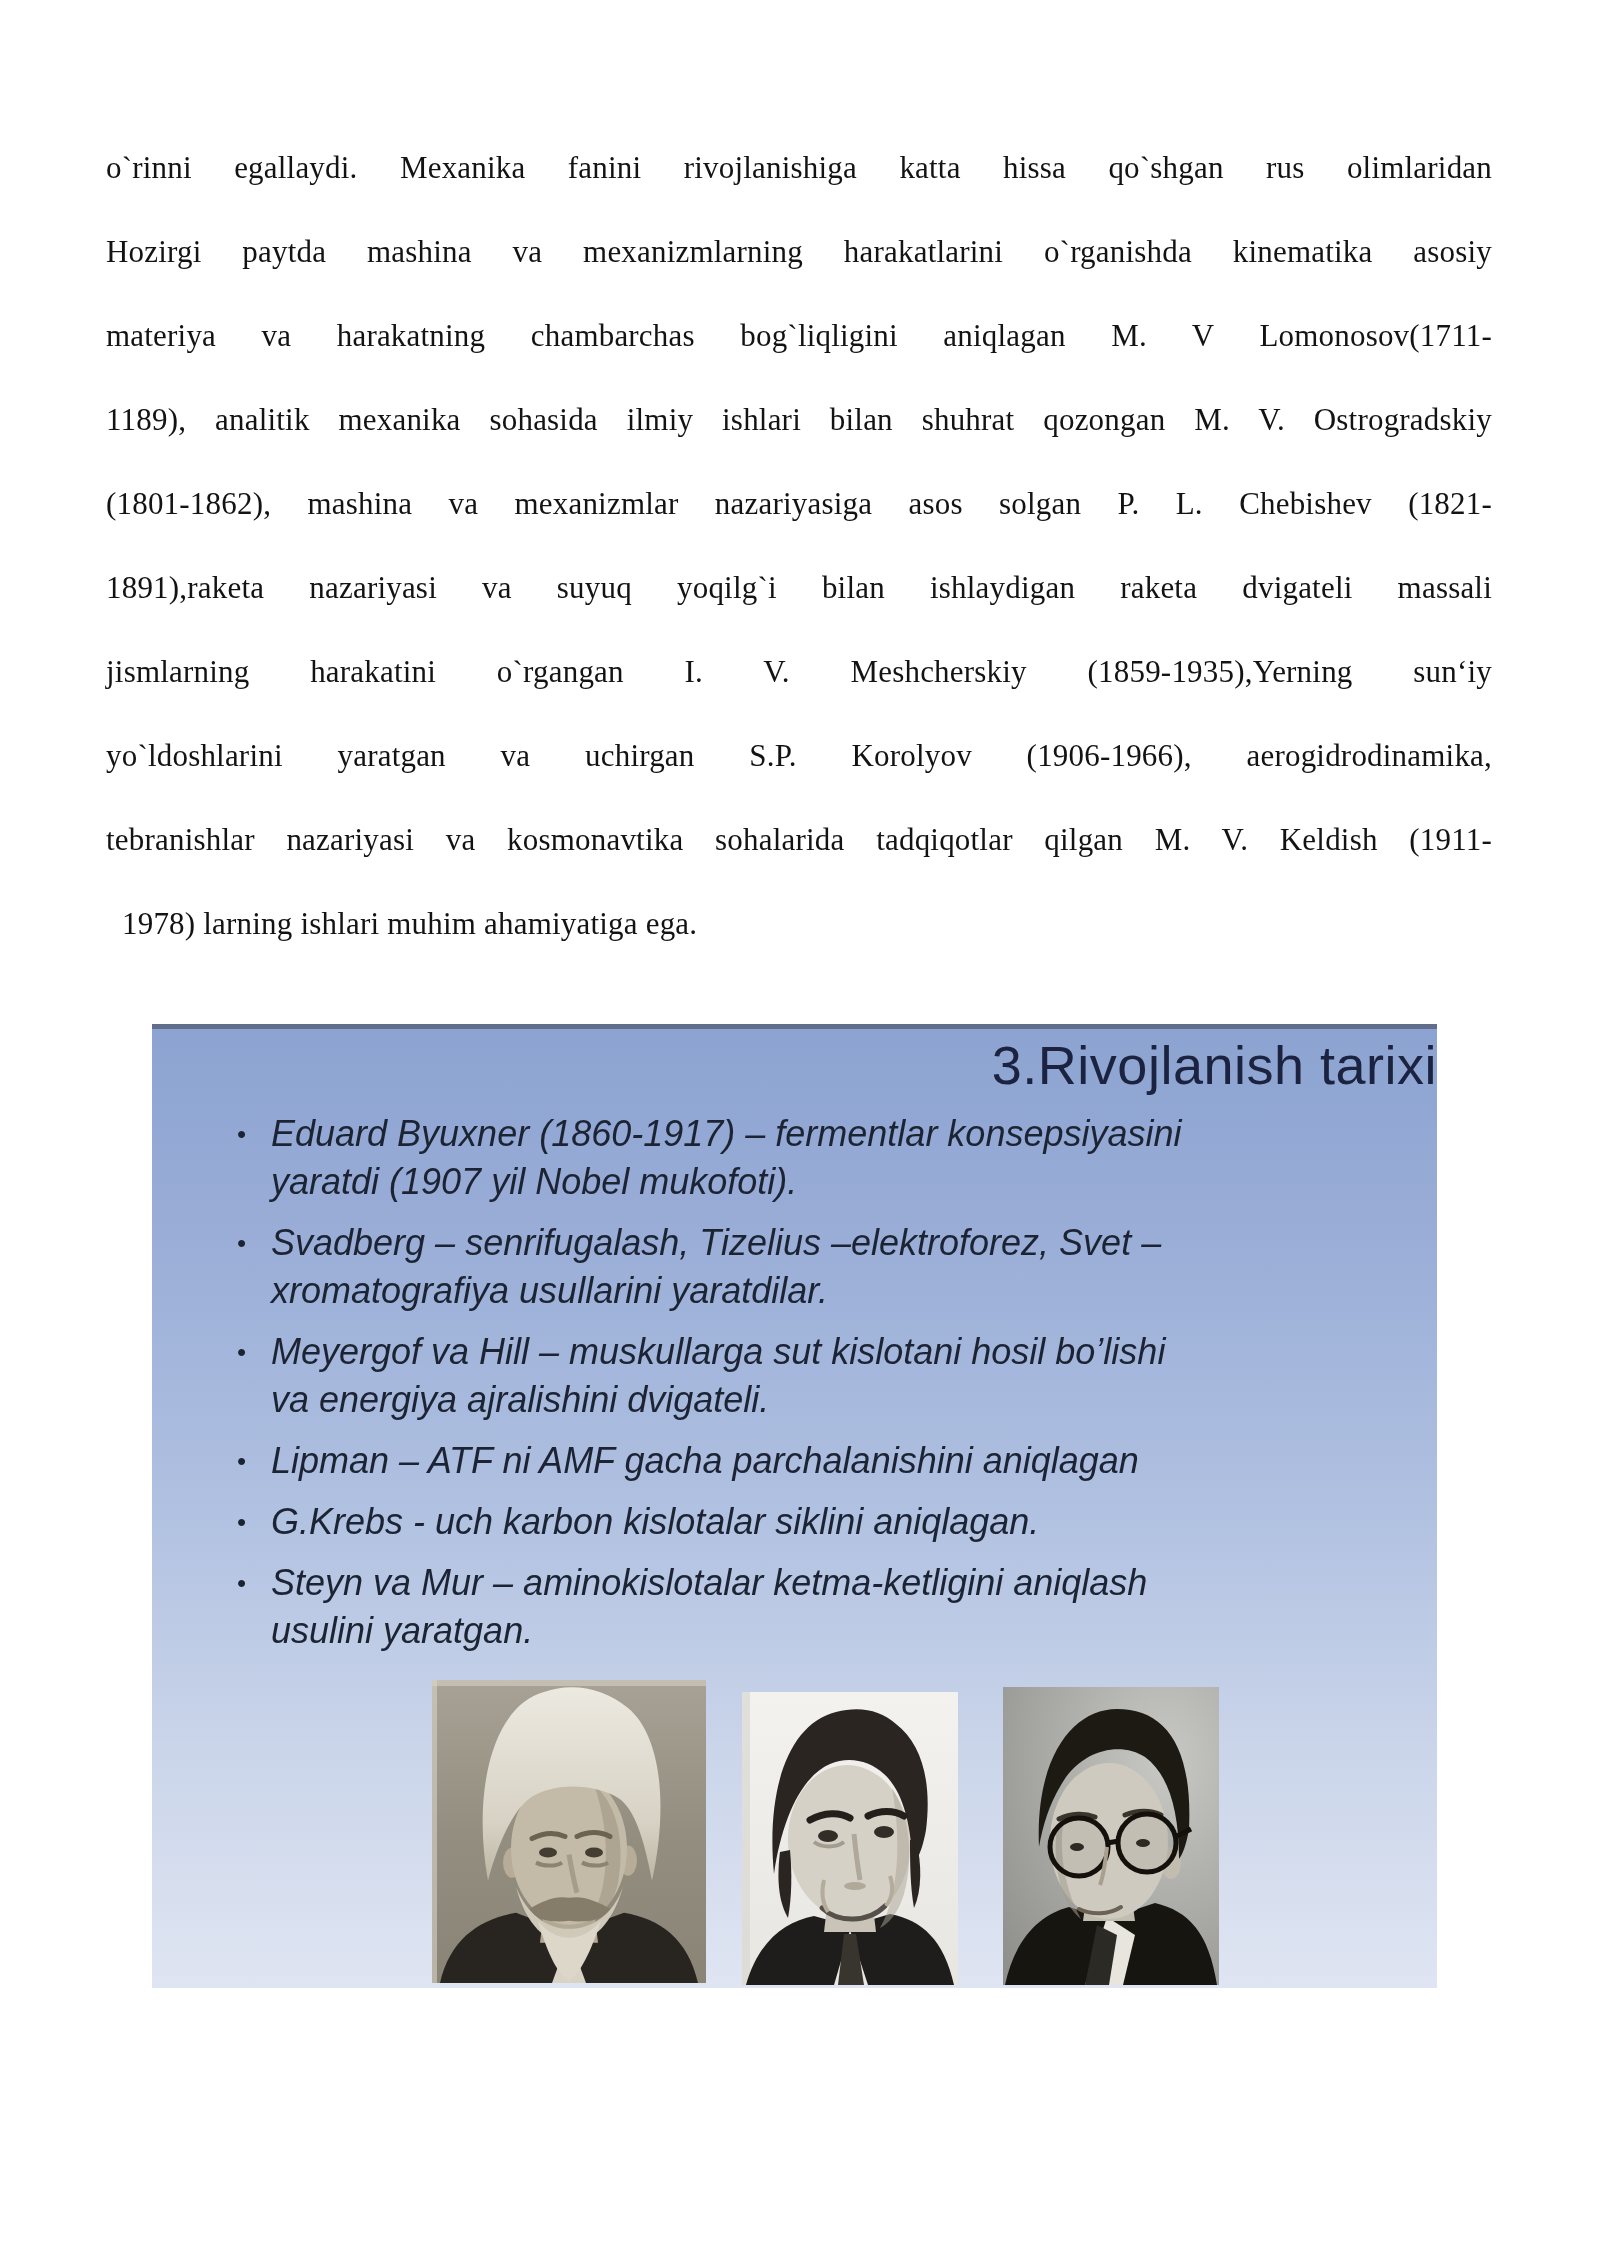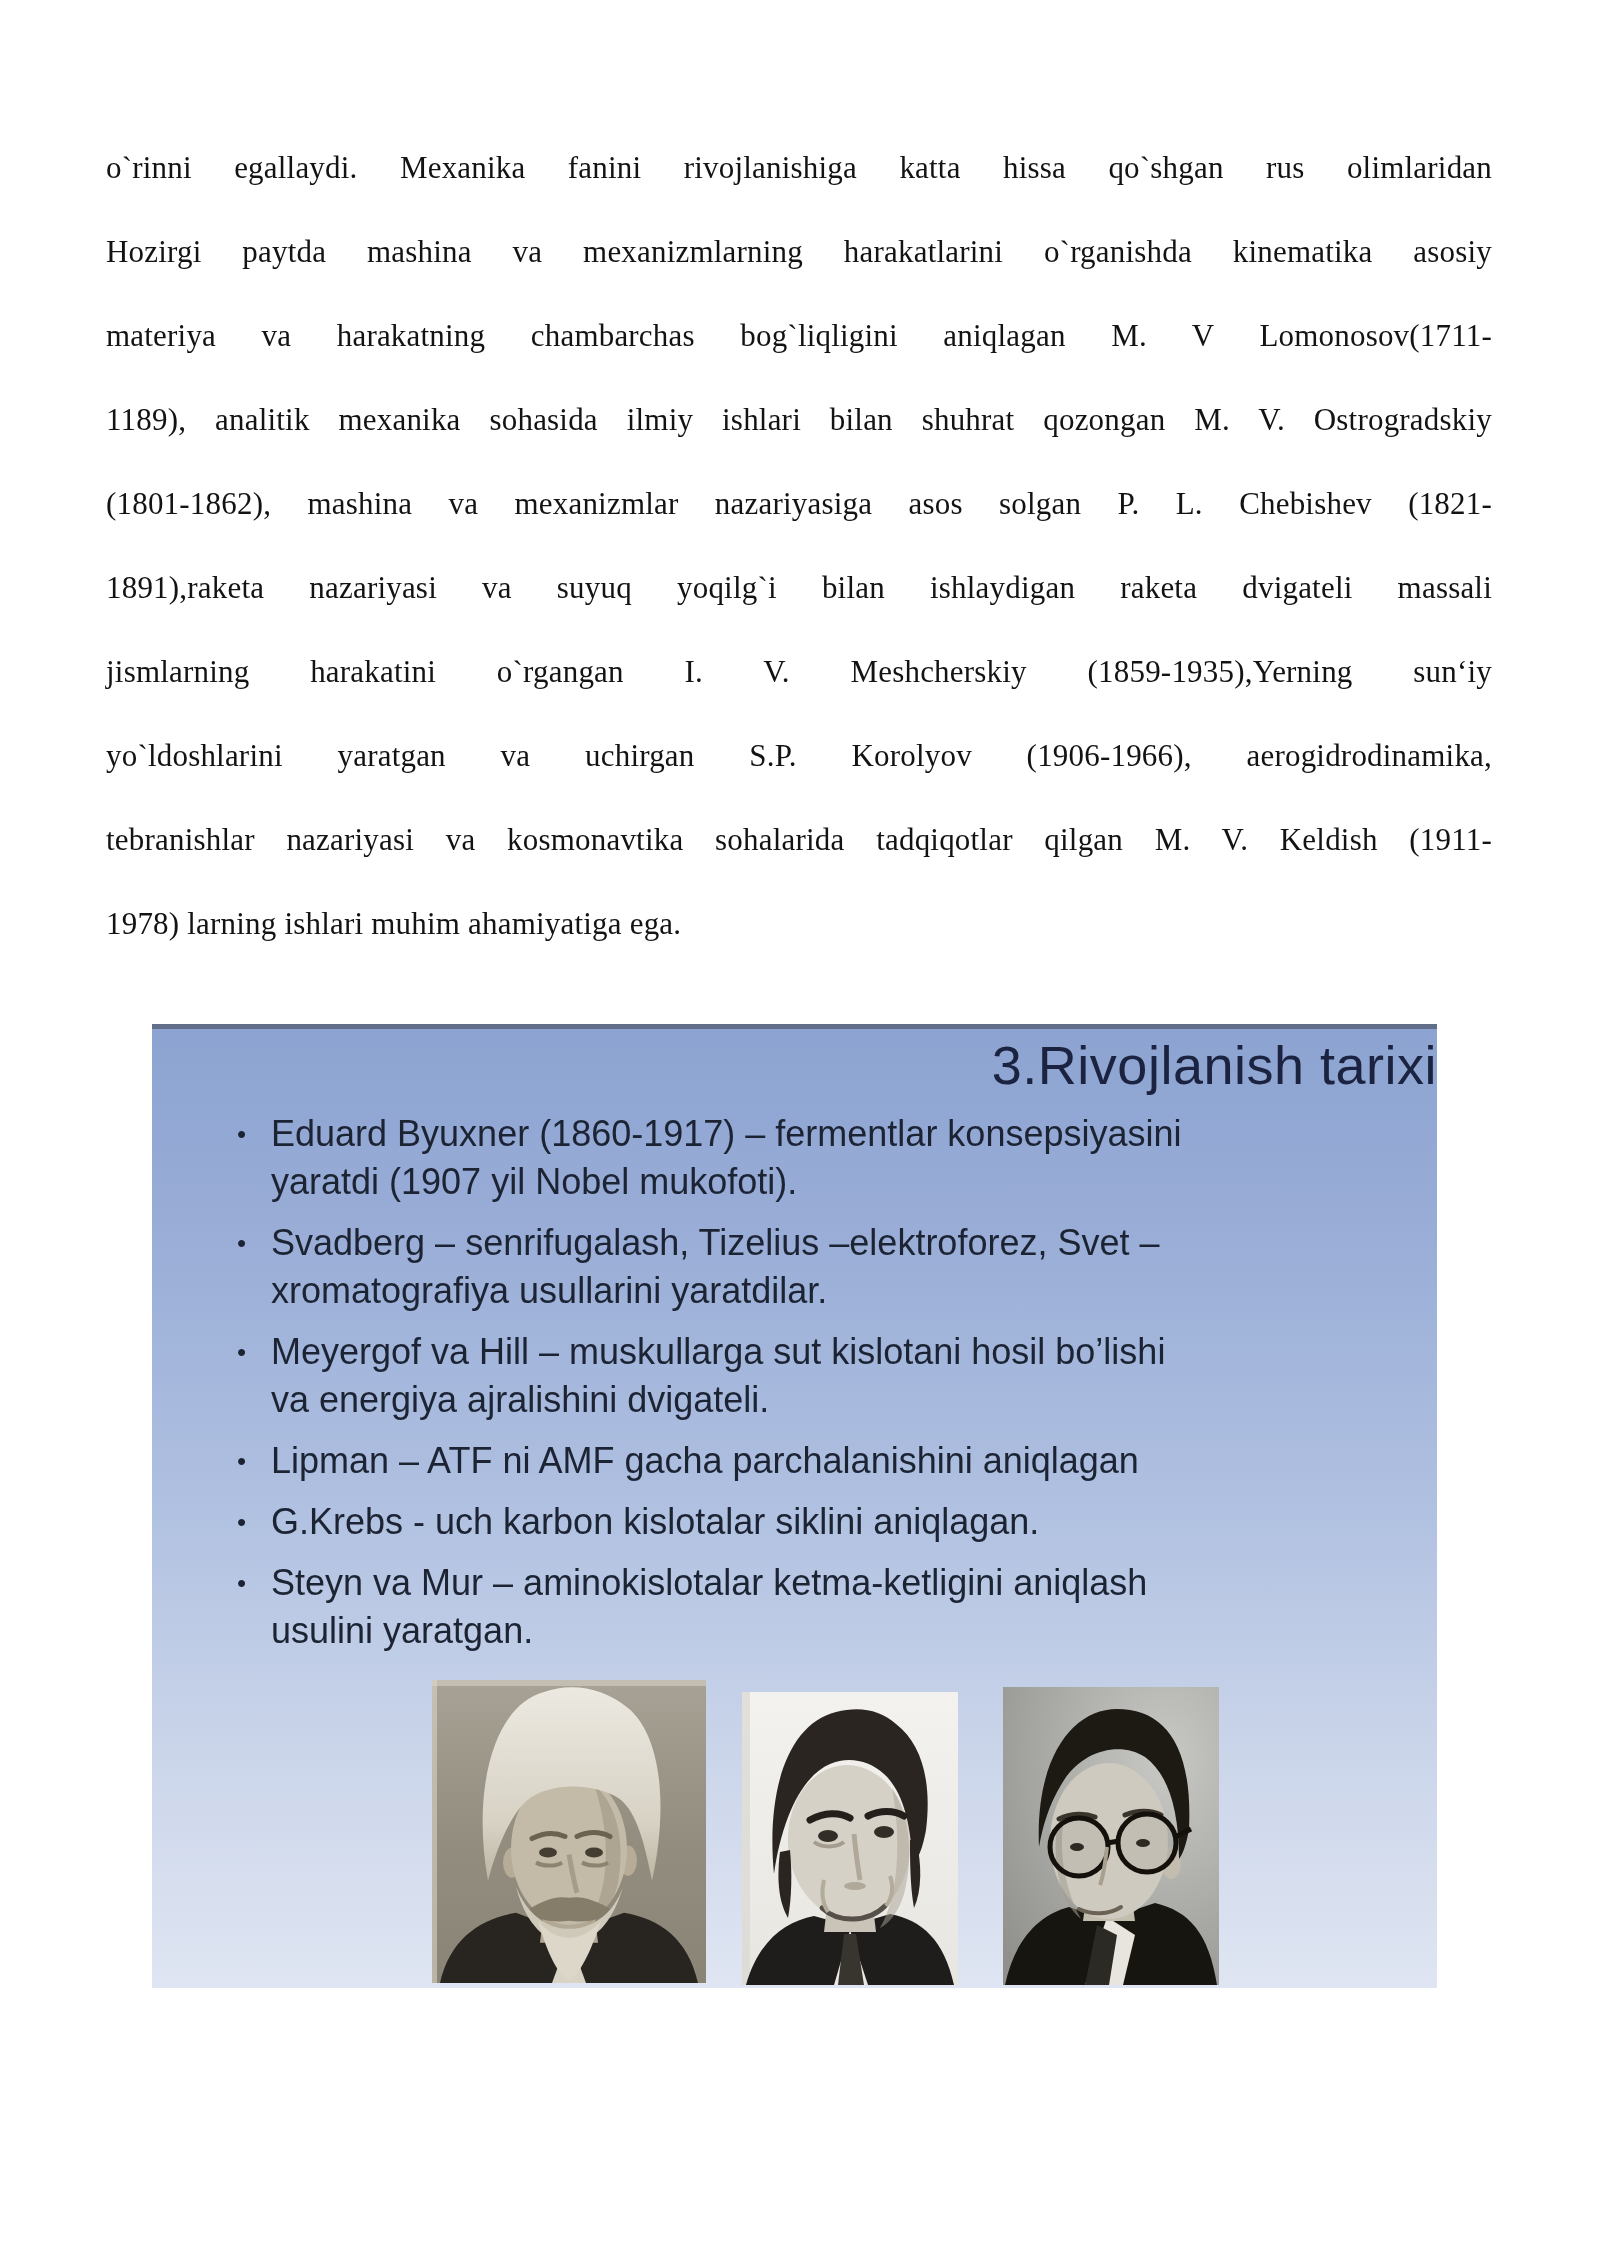--- a/index.html
+++ b/index.html
@@ -16,21 +16,21 @@
   .paragraph {
     position:absolute; left:106px; top:126px; width:1386px;
     font-size:31px; color:#131313; letter-spacing:0.2px;
   }
   .pline {
     line-height:84px; height:84px;
     text-align:justify; text-align-last:justify;
     white-space:nowrap; 
   }
   .pline { white-space:normal; }
-  .pline.last { text-align:left; text-align-last:left; }
+  .pline.last { text-align:left; text-align-last:left;margin-left:16px; }
 
   
   .slide {
     position:absolute; left:152px; top:1024px; width:1285px; height:964px;
     background:linear-gradient(180deg,#8ca3d1 0%, #98acd6 20%, #aebfe0 48%, #cdd7eb 78%, #dfe5f2 100%);
   }
   .slide-top-edge {
     position:absolute; top:0; left:0; width:100%; height:5px;
     background:#59647c; opacity:0.85;
   }
@@ -45,21 +45,21 @@
     position:absolute; top:86px; left:85px; width:1145px;
     font-family:"Liberation Sans", sans-serif;
     font-size:36px; color:#1c2434;
   }
   .bullet { display:flex; margin-bottom:13px; }
   .bullet .marker {
     flex:0 0 34px; width:34px;
     font-size:26px; line-height:48px; color:#1c2434;
   }
   .bullet .blines { flex:1; }
-  .bullet .bline { line-height:48px; }
+  .bullet .bline { line-height:48px;font-style:italic; }
 
   
   .photo { position:absolute; overflow:hidden; }
   .photo svg { display:block; width:100%; height:100%; }
   .photo1 { left:280px; top:656px; width:274px; height:303px; }
   .photo2 { left:590px; top:668px; width:216px; height:293px; }
   .photo3 { left:851px; top:663px; width:216px; height:298px; }
 </style>
 </head>
 <body>

